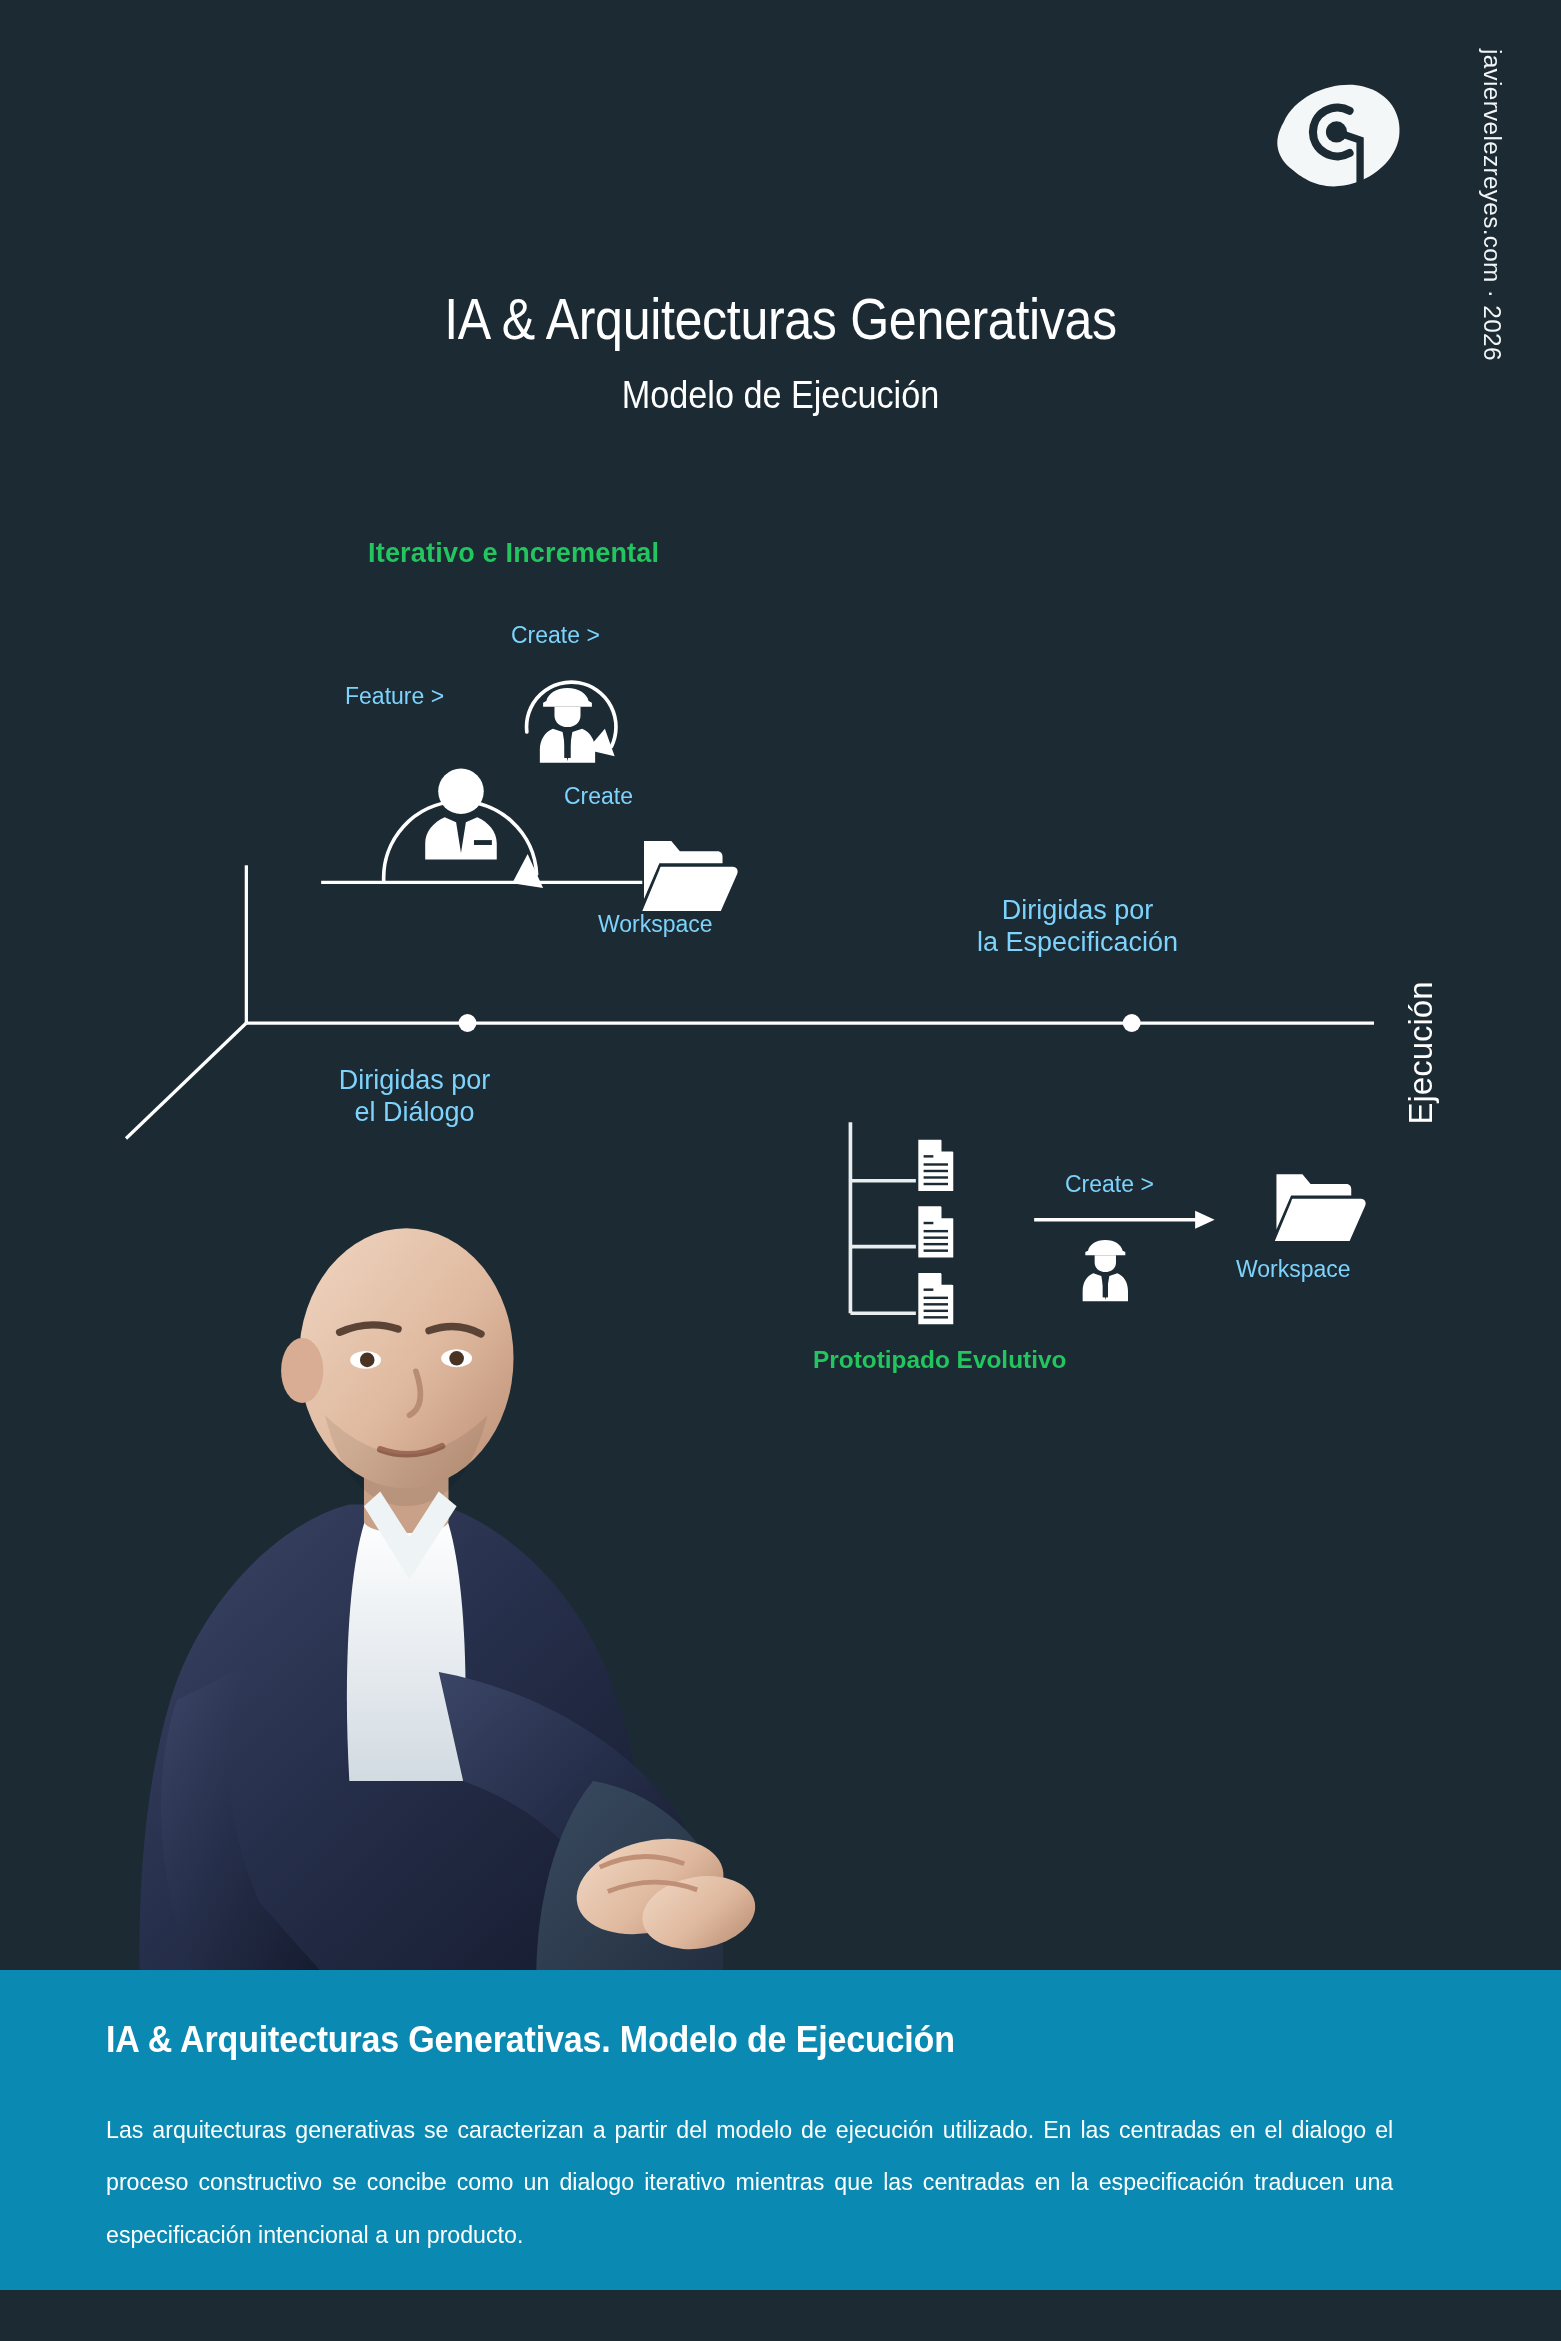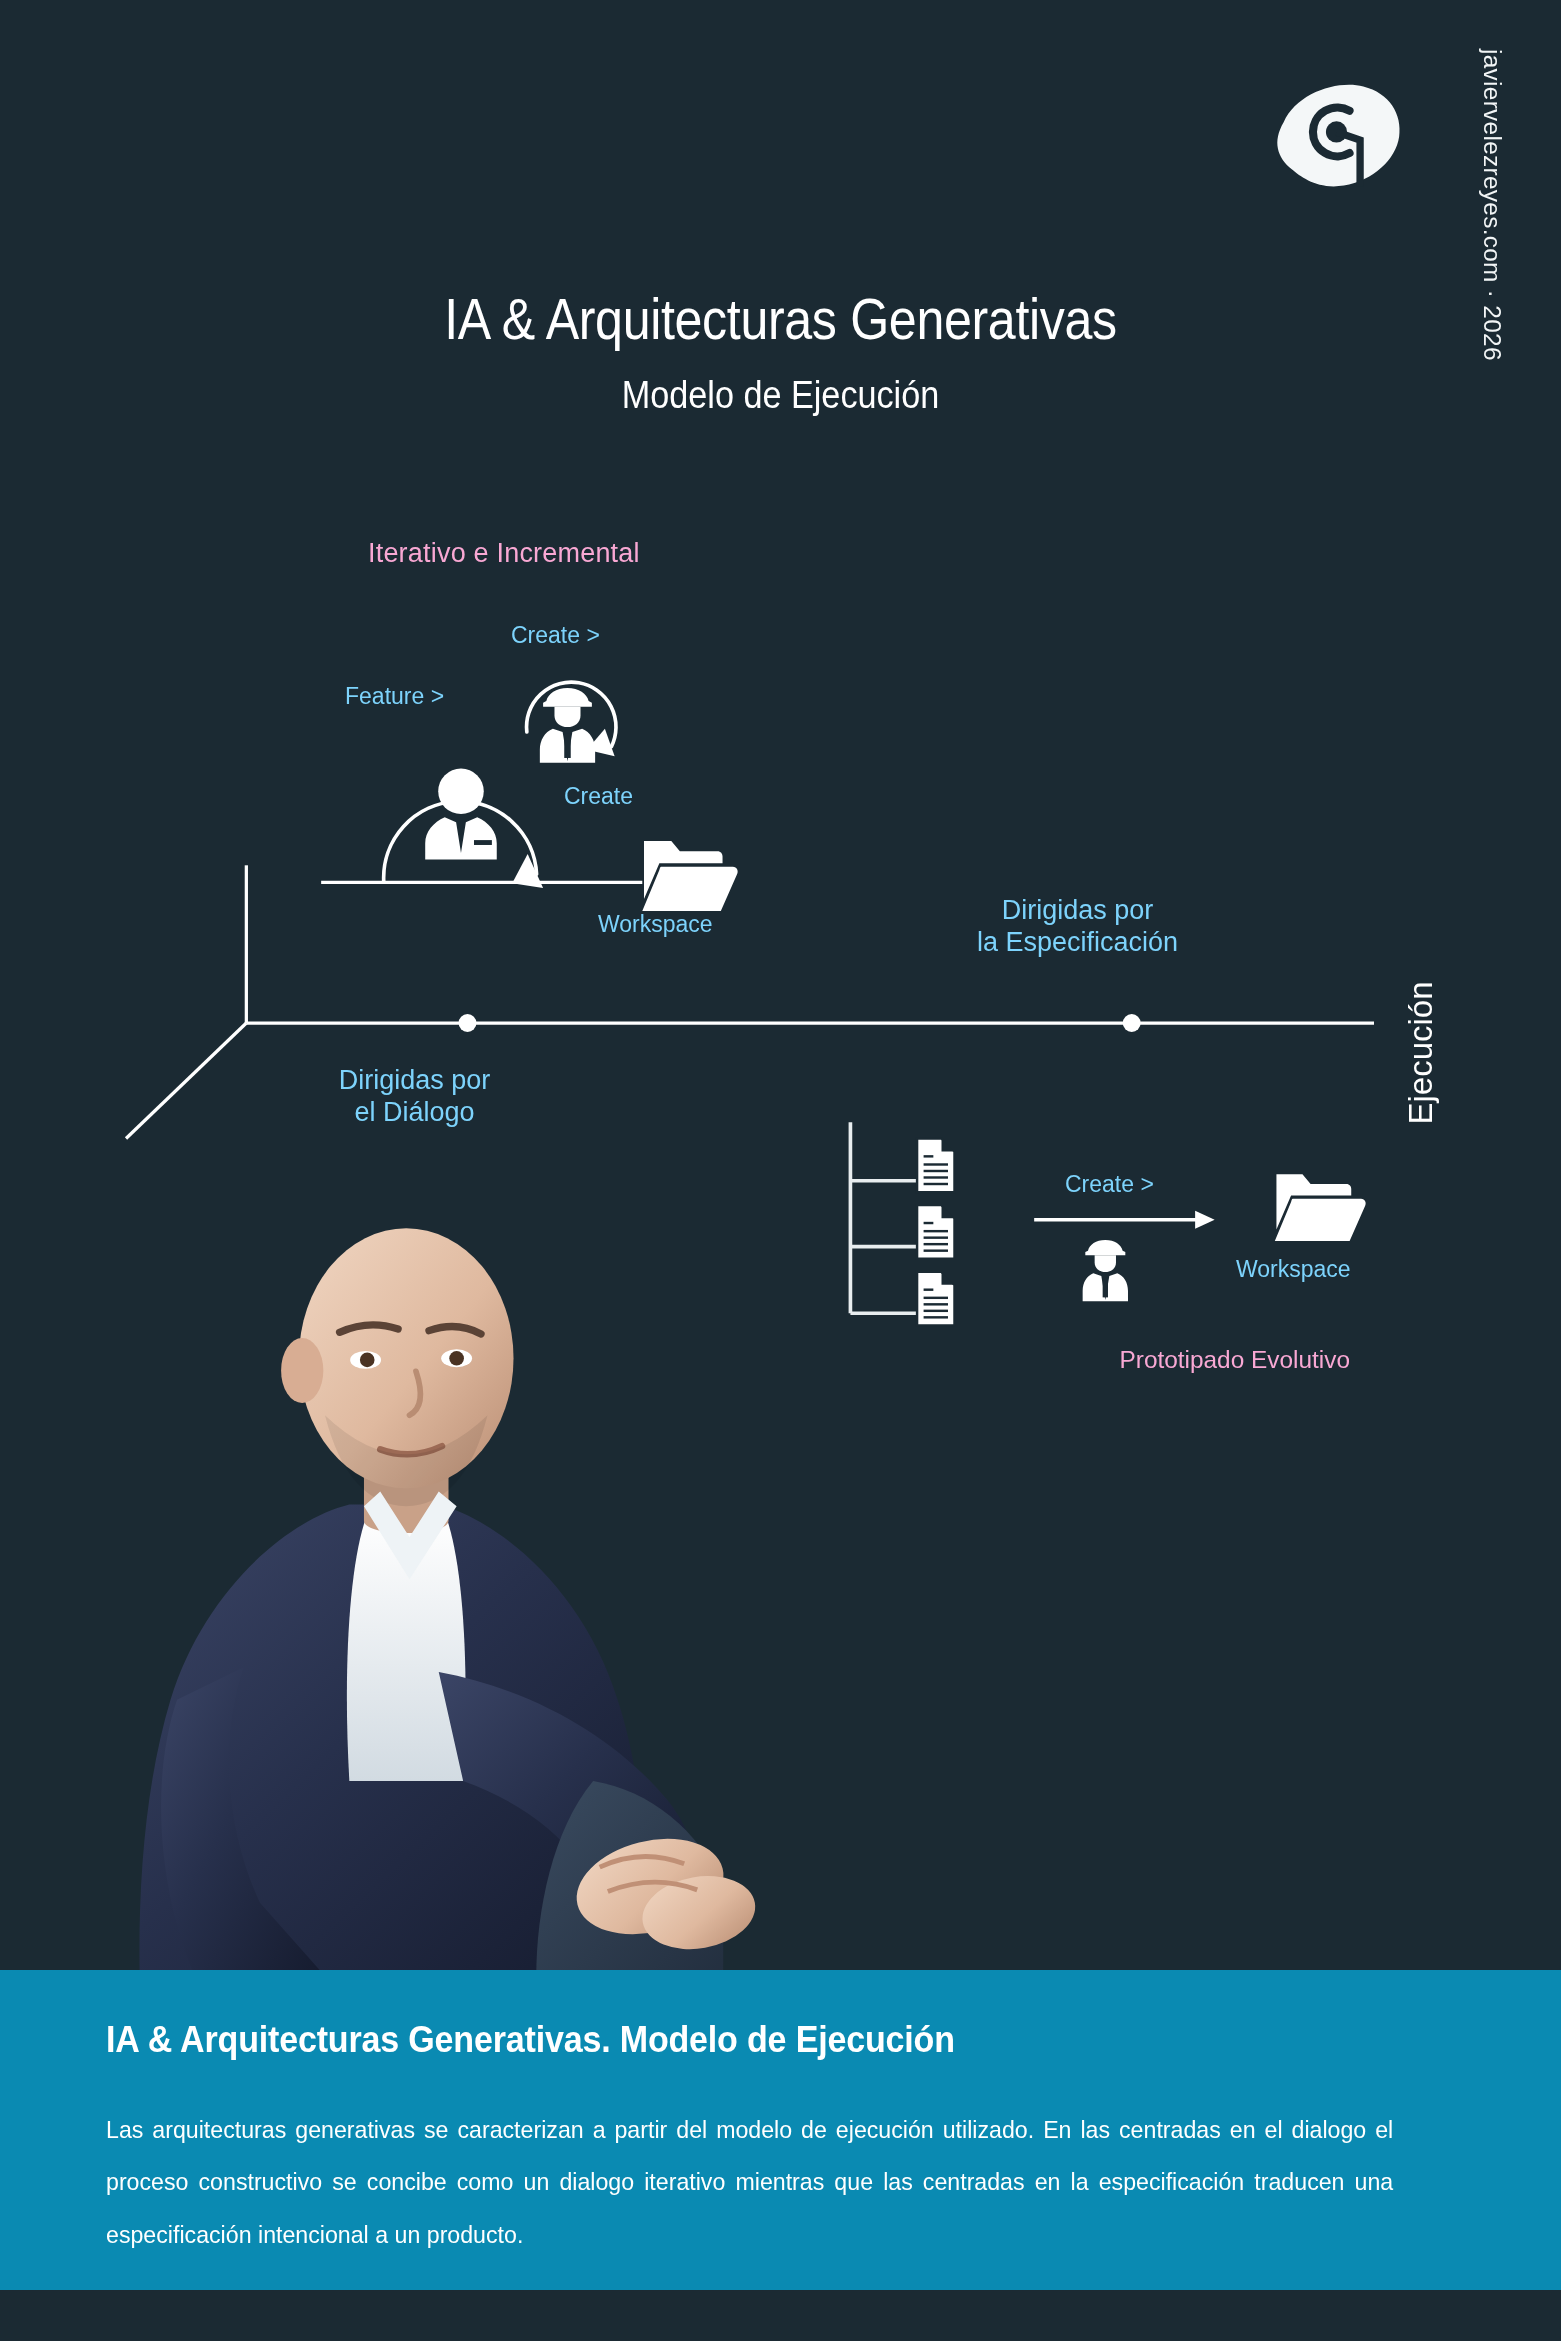--- a/index.html
+++ b/index.html
@@ -31,33 +31,33 @@
     position:absolute;left:0;top:374px;width:1561px;
     text-align:center;color:#ffffff;
     font-size:38px;font-weight:400;
     font-family:"Liberation Sans Narrow","Liberation Sans",sans-serif;
     transform:scaleX(.9);
   }
 
   
   #diagram{position:absolute;left:0;top:0;width:1561px;height:1968px;}
   .dlabel{position:absolute;color:#7dd3fc;white-space:pre;line-height:1.18;}
-  .dlabel.grey{color:#f9a8d4;font-weight:400;}
+  .dlabel.grey{color:#22c55e;font-weight:700;}
   .dlabel.center{text-align:center;}
 
   #label-iterativo{left:368px;top:538px;font-size:27px;letter-spacing:0.2px;}
   #label-feature{left:345px;top:683px;font-size:23px;}
   #label-create-top{left:511px;top:622px;font-size:23px;}
   #label-review{left:564px;top:783px;font-size:23px;}
   #label-workspace-top{left:598px;top:911px;font-size:23px;}
   #label-dialogo{left:252px;top:1065px;font-size:27px;width:325px;text-align:center;}
   #label-especificacion{left:874px;top:895px;font-size:27px;width:407px;text-align:center;}
   #label-create-bottom{left:1065px;top:1171px;font-size:23px;}
   #label-workspace-bottom{left:1236px;top:1256px;font-size:23px;}
-  #label-prototipado{left:813px;top:1346px;font-size:24.4px;width:537px;text-align:right;}
+  #label-prototipado{left:813px;top:1346px;font-size:24.4px;width:537px;text-align:left;}
   #label-ejecucion{
     position:absolute;left:1402px;top:931px;width:244px;height:46px;
     transform-origin:0 0;transform:rotate(-90deg) translate(-244px,0);
     color:#ffffff;font-size:33px;text-align:center;white-space:nowrap;
   }
 
   
   #portrait{position:absolute;left:81px;top:1212px;width:748px;height:764px;}
 
   

